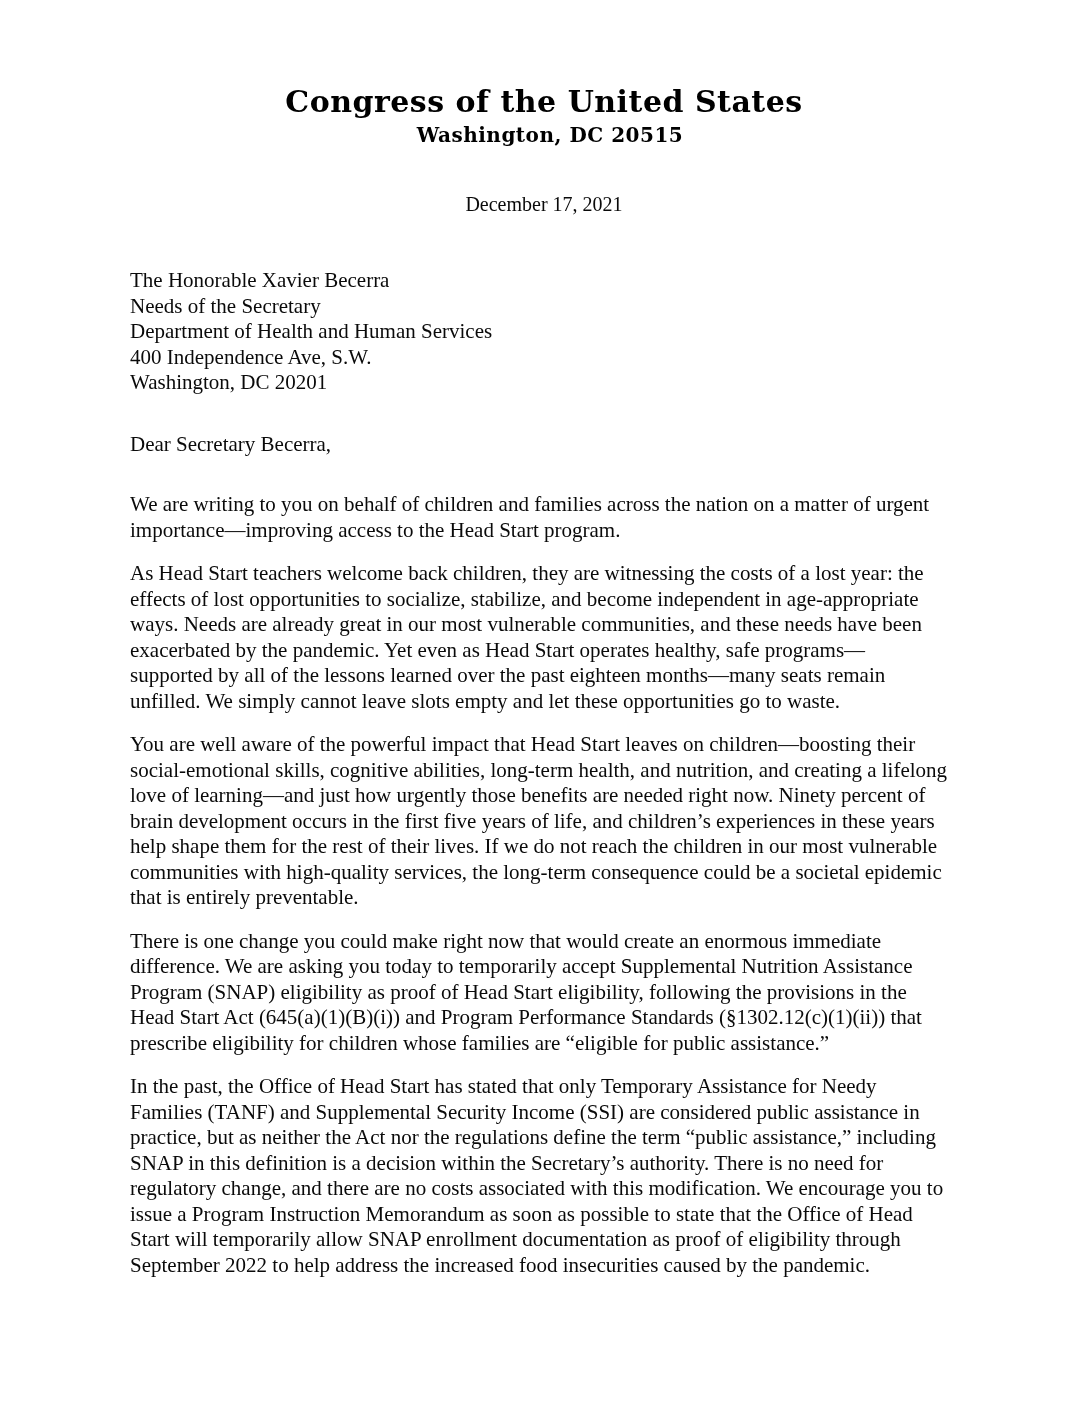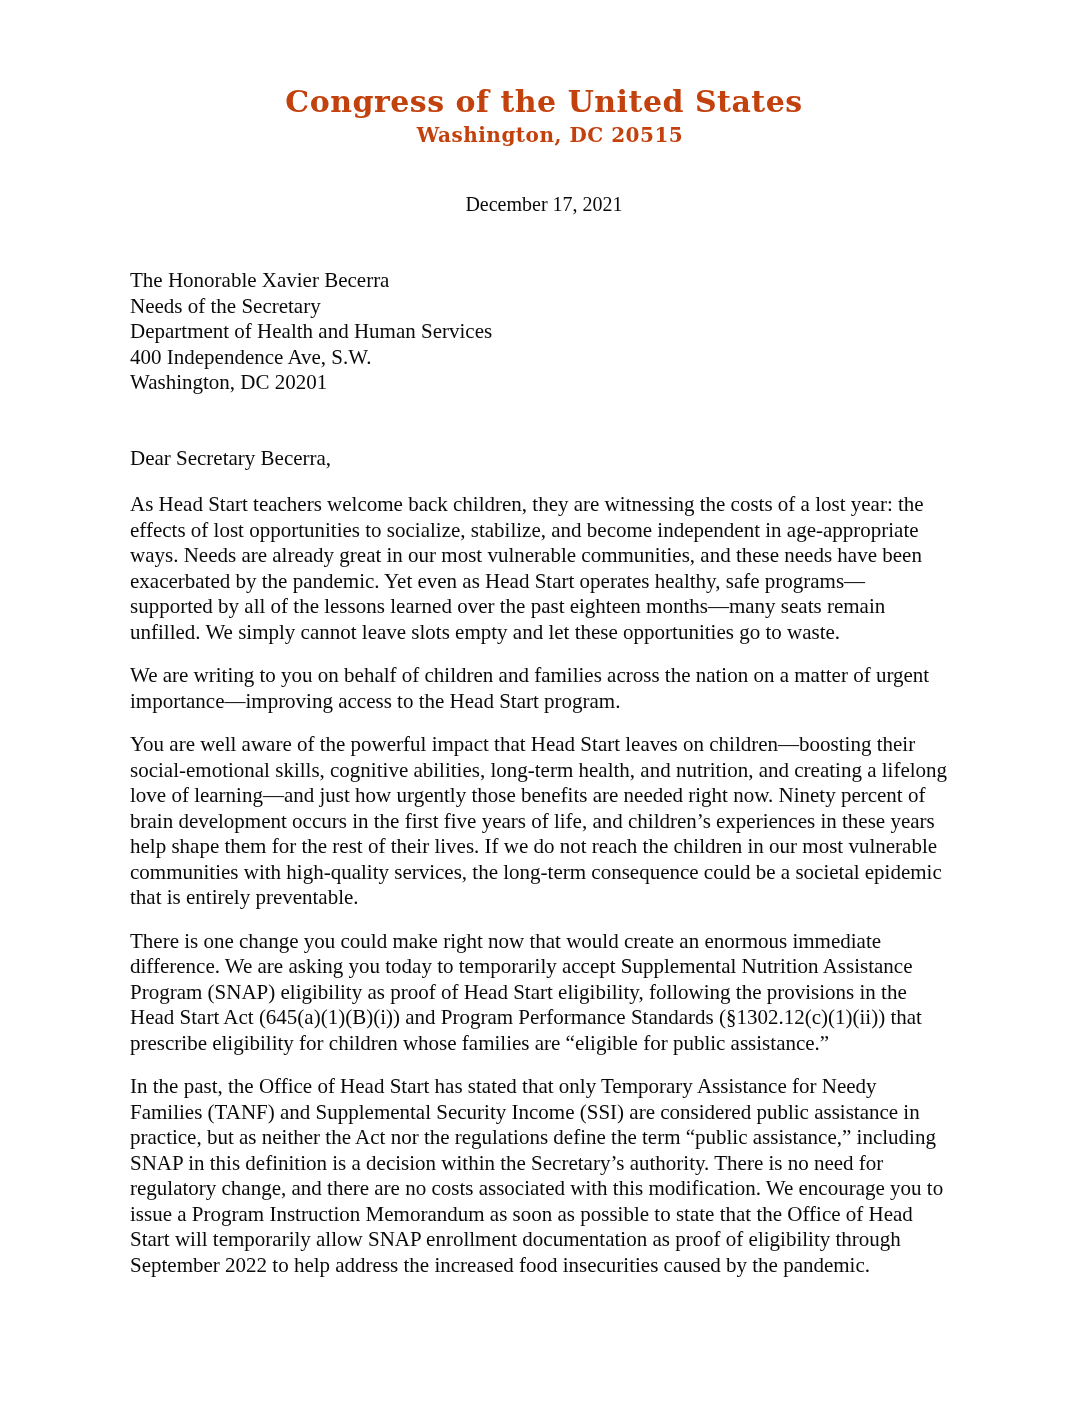--- a/index.html
+++ b/index.html
@@ -45,21 +45,21 @@
   }
   .recipient {
     position: absolute;
     top: 268px;
     left: 130px;
     font-size: 21px;
     line-height: 25.5px;
   }
   .salutation {
     position: absolute;
-    top: 446px;
+    top: 432px;
     left: 130px;
     font-size: 21px;
     line-height: 25.5px;
   }
   .letter-body {
     position: absolute;
     top: 492px;
     left: 130px;
     width: 940px;
     font-size: 21px;
@@ -68,46 +68,46 @@
   .para {
     margin: 0 0 18px 0;
     white-space: pre-line;
   }
 </style>
 </head>
 <body>
 
 <div class="page">
 
-  <header class="letterhead" style="color: #c2410c;">
+  <header class="letterhead" style="color: #000000;">
     <div class="letterhead-line1">Congress of the United States</div>
     <div class="letterhead-line2">Washington, DC 20515</div>
   </header>
 
   <div class="date-line">December 17, 2021</div>
 
   <div class="recipient">
     <div>The Honorable Xavier Becerra</div>
     <div>Needs of the Secretary</div>
     <div>Department of Health and Human Services</div>
     <div>400 Independence Ave, S.W.</div>
     <div>Washington, DC 20201</div>
   </div>
 
   <div class="salutation">Dear Secretary Becerra,</div>
 
   <div class="letter-body">
+    <p class="para">We are writing to you on behalf of children and families across the nation on a matter of urgent
+importance—improving access to the Head Start program.</p>
     <p class="para">As Head Start teachers welcome back children, they are witnessing the costs of a lost year: the
 effects of lost opportunities to socialize, stabilize, and become independent in age-appropriate
 ways. Needs are already great in our most vulnerable communities, and these needs have been
 exacerbated by the pandemic. Yet even as Head Start operates healthy, safe programs—
 supported by all of the lessons learned over the past eighteen months—many seats remain
 unfilled. We simply cannot leave slots empty and let these opportunities go to waste.</p>
-    <p class="para">We are writing to you on behalf of children and families across the nation on a matter of urgent
-importance—improving access to the Head Start program.</p>
     <p class="para">You are well aware of the powerful impact that Head Start leaves on children—boosting their
 social-emotional skills, cognitive abilities, long-term health, and nutrition, and creating a lifelong
 love of learning—and just how urgently those benefits are needed right now. Ninety percent of
 brain development occurs in the first five years of life, and children’s experiences in these years
 help shape them for the rest of their lives. If we do not reach the children in our most vulnerable
 communities with high-quality services, the long-term consequence could be a societal epidemic
 that is entirely preventable.</p>
     <p class="para">There is one change you could make right now that would create an enormous immediate
 difference. We are asking you today to temporarily accept Supplemental Nutrition Assistance
 Program (SNAP) eligibility as proof of Head Start eligibility, following the provisions in the

